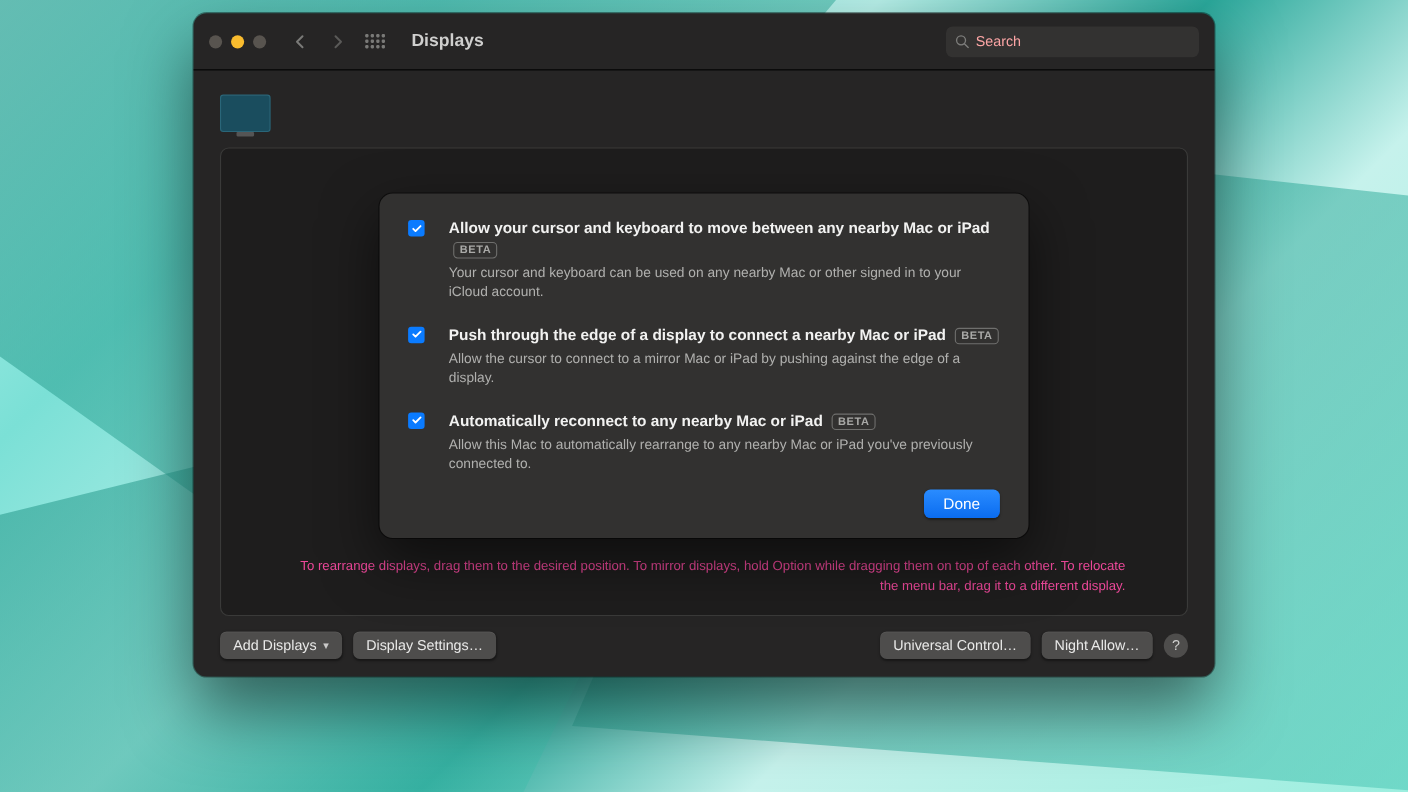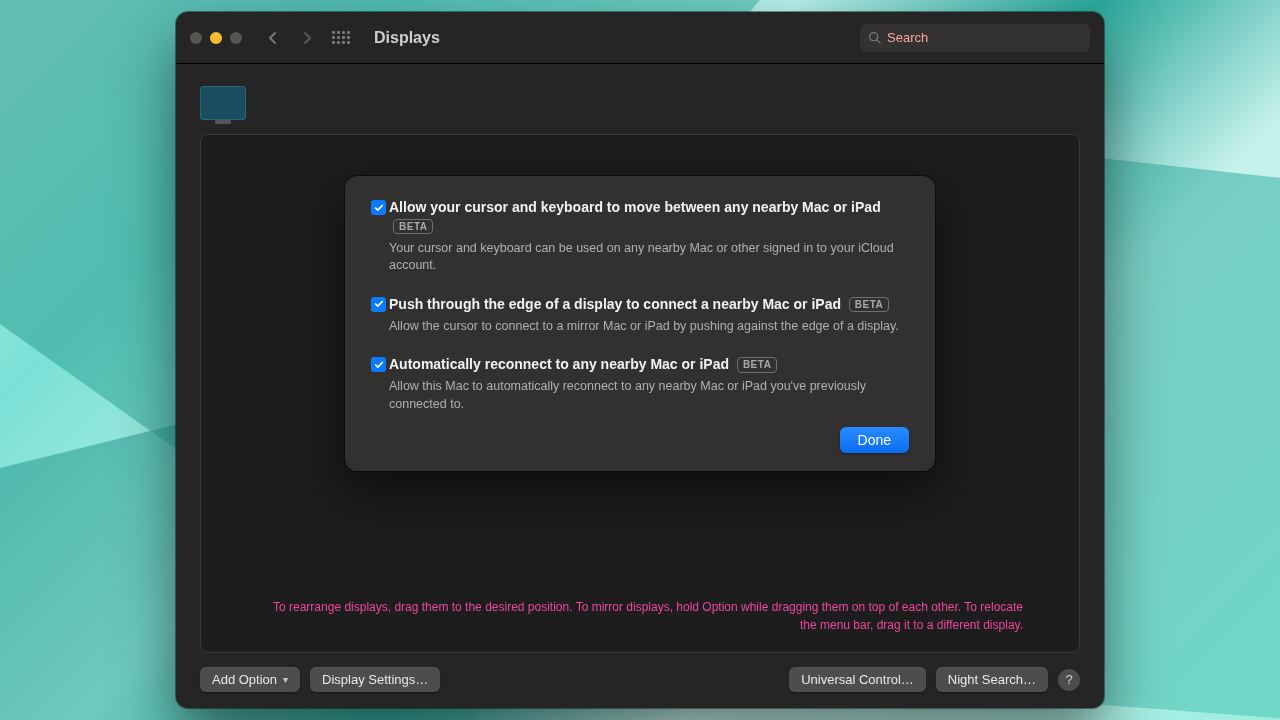--- a/index.html
+++ b/index.html
@@ -10,21 +10,21 @@
   }
   
   .bgshape { position:absolute; background:linear-gradient(135deg,#1e8f82 0%,#4cc8b6 100%); opacity:.55; }
   .s1{left:0;top:0;width:760px;height:540px;clip-path:polygon(0 0,100% 0,40% 100%,0 60%);} 
   .s2{left:520px;top:120px;width:780px;height:600px;clip-path:polygon(30% 0,100% 10%,100% 100%,0 90%);}
   .s3{left:0;top:300px;width:680px;height:420px;clip-path:polygon(0 40%,100% 0,70% 100%,0 100%);}
 
   .window {
     position: absolute;
     left: 176px; top: 12px;
-    width: 928px; height: 696px;
+    width: 928px; height: 603px;
     background: #262525;
     border-radius: 12px;
     box-shadow: 0 30px 60px rgba(0,0,0,.5), 0 0 0 1px rgba(0,0,0,.4);
     display: flex; flex-direction: column;
     color: #e8e8e8;
   }
   .titlebar {
     height: 52px;
     display:flex; align-items:center;
     padding: 0 14px;
@@ -71,21 +71,21 @@
   .sheet {
     position:absolute;
     left:50%; top:164px; transform:translateX(-50%);
     width:590px;
     background:#323130;
     border-radius:12px;
     box-shadow: 0 20px 50px rgba(0,0,0,.55), 0 0 0 1px rgba(0,0,0,.5);
     padding: 22px 26px 18px;
     color:#eaeaea;
   }
-  .opt { display:flex; gap:3px; margin-bottom:20px; }
+  .opt { display:flex; gap:22px; margin-bottom:20px; }
   .opt:last-of-type{margin-bottom:14px;}
   .cb {
     width:15px;height:15px;flex:none;margin-top:2px;
     background:#0a7bff;border-radius:3px;
     display:flex;align-items:center;justify-content:center;
   }
   .cb svg{stroke:#fff;}
   .optbody{flex:1;}
   .opttitle{font-size:14px;font-weight:600;color:#f2f2f1;line-height:1.35;}
   .beta{display:inline-block;font-size:10px;font-weight:600;letter-spacing:.5px;color:#a9a9a7;border:1px solid #6f6f6d;border-radius:4px;padding:0 5px;margin-left:4px;vertical-align:1px;}
@@ -153,32 +153,32 @@
       <div class="monicon"></div>
     </div>
 
     <div class="workarea" style="display:flex;flex-direction:column;">
       <div style="flex:1"></div>
       <div class="hint">To rearrange displays, drag them to the desired position. To mirror displays, hold Option while dragging them on top of each other. To relocate the menu bar, drag it to a different display.</div>
     </div>
 
     <div class="bottombar">
       <button class="btn">
-        <span>Add Option</span>
+        <span>Add Displays</span>
         <span class="chev">▾</span>
       </button>
       <button class="btn">
         <span>Display Settings…</span>
       </button>
       <div class="spacer"></div>
       <button class="btn">
         <span>Universal Control…</span>
       </button>
       <button class="btn">
-        <span>Night Search…</span>
+        <span>Night Allow…</span>
       </button>
       <div class="helpbtn">
         <span>?</span>
       </div>
     </div>
   </div>
 
   <div class="sheet">
     <div id="sheet-options">
         <div class="opt">
@@ -204,21 +204,21 @@
           </div>
         </div>
         <div class="opt">
           <div class="cb">
             <svg width="10" height="10" viewBox="0 0 12 12" fill="none">
               <path d="M2 6l2.5 2.5L10 3" stroke="white" stroke-width="2" stroke-linecap="round" stroke-linejoin="round"></path>
             </svg>
           </div>
           <div class="optbody">
             <div class="opttitle">Automatically reconnect to any nearby Mac or iPad <span class="beta">BETA</span></div>
-            <div class="optdesc">Allow this Mac to automatically reconnect to any nearby Mac or iPad you've previously connected to.</div>
+            <div class="optdesc">Allow this Mac to automatically rearrange to any nearby Mac or iPad you've previously connected to.</div>
           </div>
         </div>
       </div>
     <div class="sheetfooter">
       <button class="donebtn">
         <span>Done</span>
       </button>
     </div>
   </div>
 </div>

